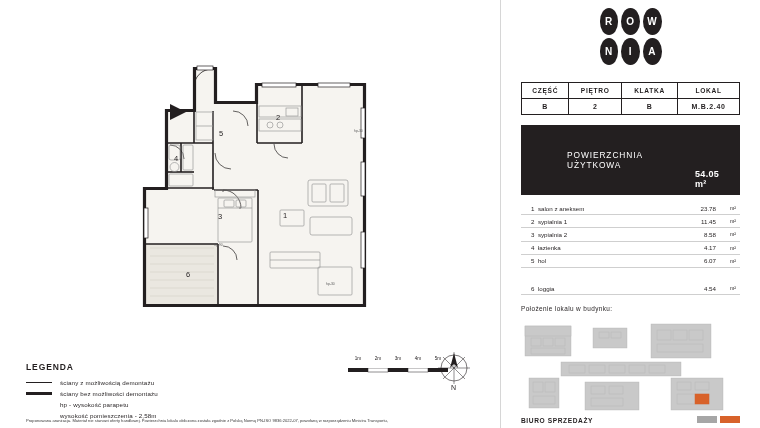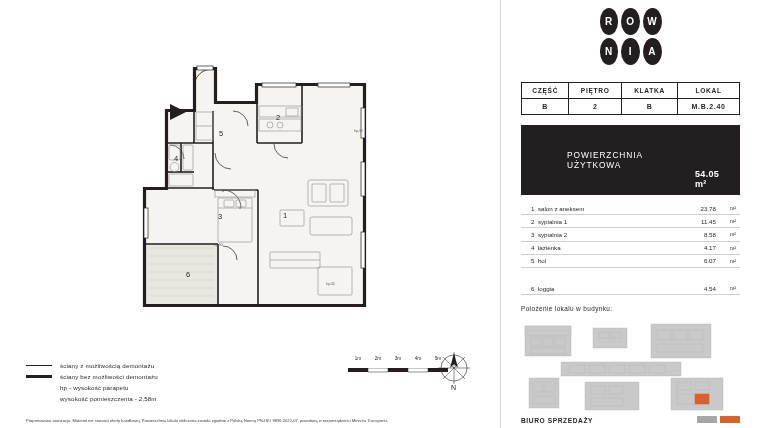--- a/index.html
+++ b/index.html
@@ -372,20 +372,21 @@
 
       <g font-family="Liberation Sans, sans-serif" font-size="3.4" fill="#5a5a5a">
         <text x="196" y="234">hp-90</text>
         <text x="308" y="273">hp-30</text>
         <text x="336" y="120">hp-30</text>
       </g>
     </svg>
   </div>
 
   <div id="legend">
+    <div class="legend-title">LEGENDA</div>
 
     <div class="legend-row">
       <span class="swatch-thin"></span>
       <span>ściany z możliwością demontażu</span>
     </div>
 
     <div class="legend-row">
       <span class="swatch-thick"></span>
       <span>ściany bez możliwości demontażu</span>
     </div>

